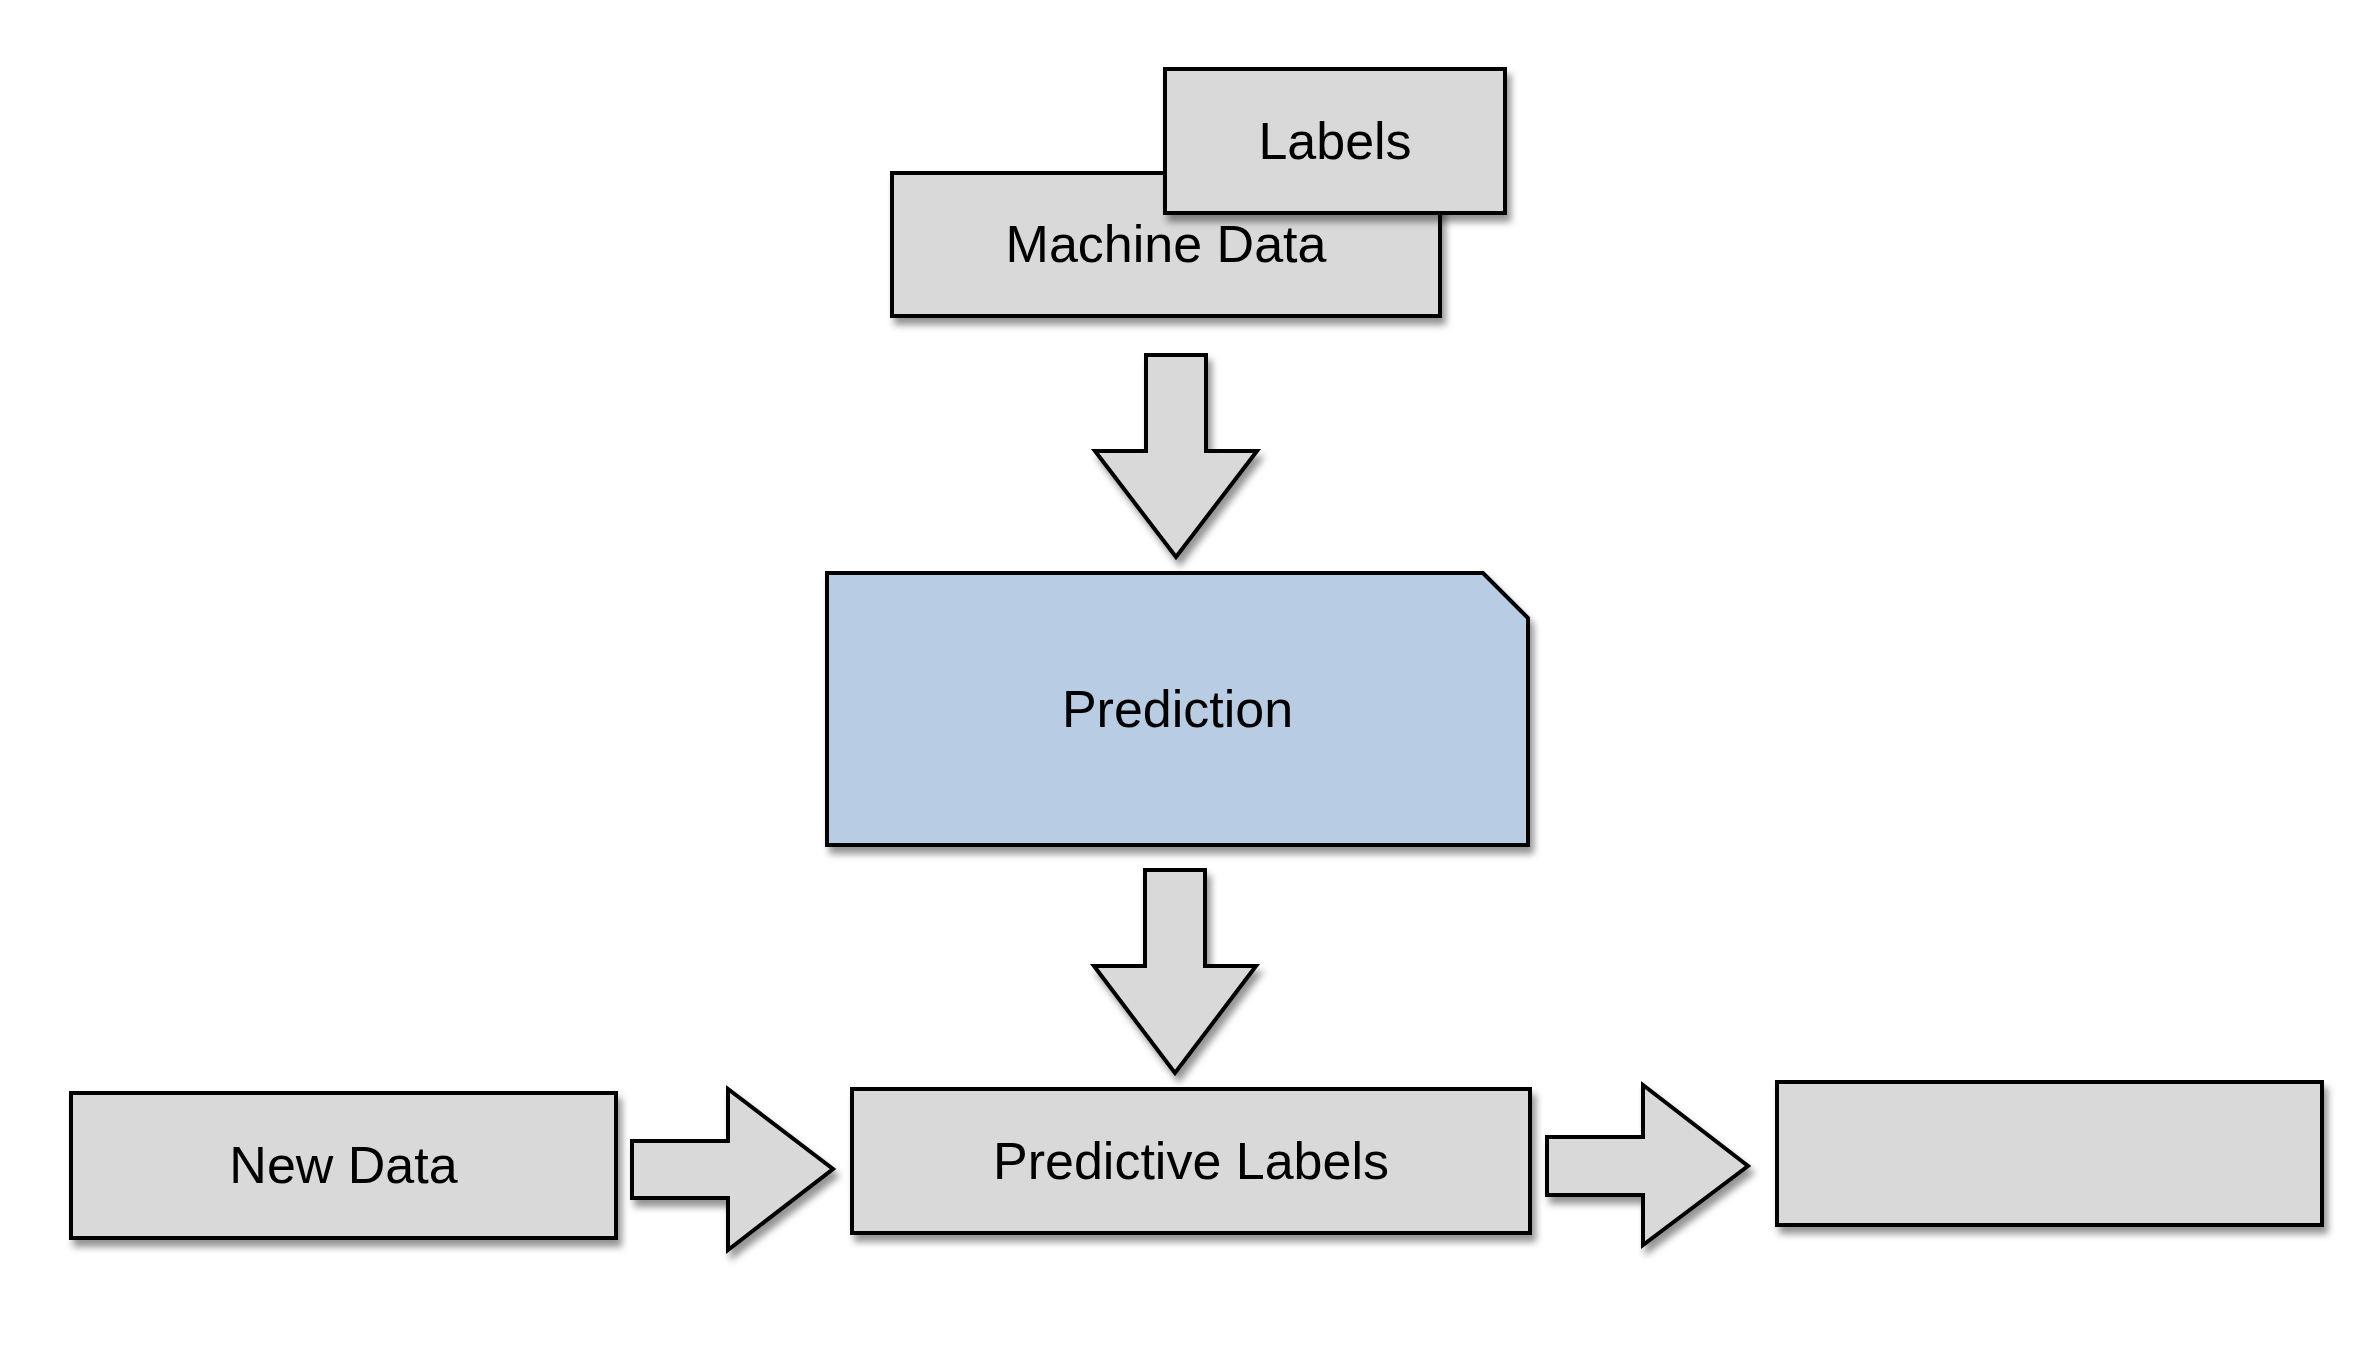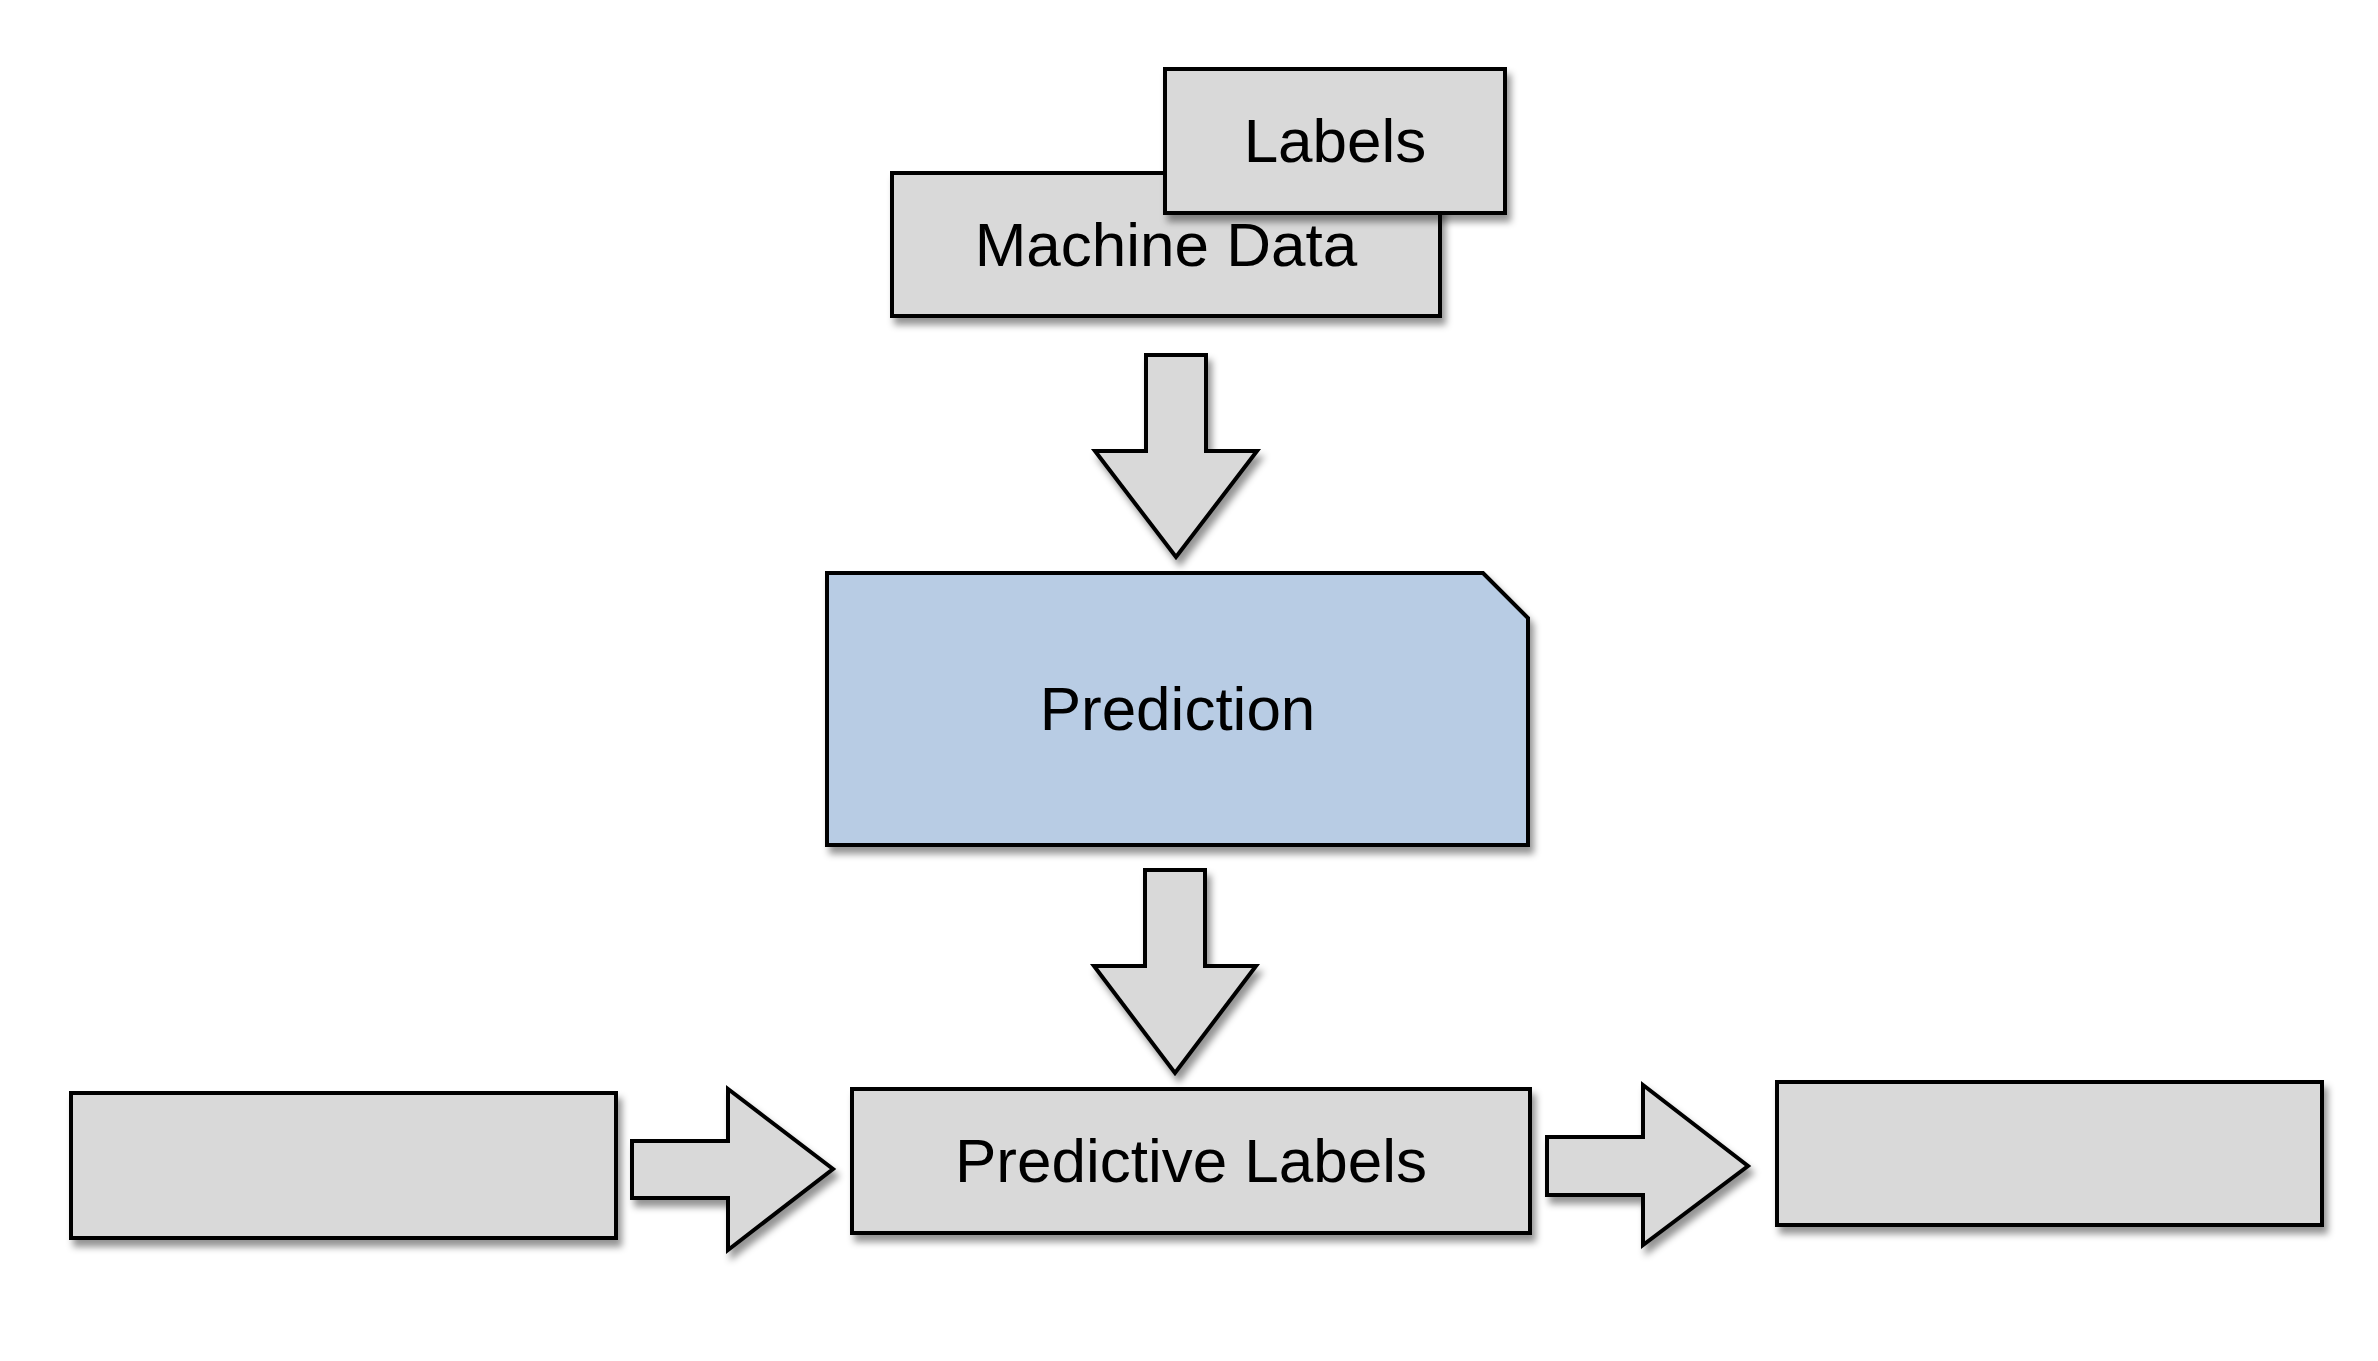--- a/index.html
+++ b/index.html
@@ -22,21 +22,21 @@
     display: block;
   }
   .node-label {
     position: absolute;
     display: flex;
     flex-direction: column;
     align-items: center;
     justify-content: center;
     text-align: center;
     color: #000000;
-    font-size: 62px;
+    font-size: 52px;
     line-height: 1.28;
     letter-spacing: 0;
     pointer-events: none;
     white-space: nowrap;
   }
 </style>
 </head>
 <body>
 
 <div class="stage">
@@ -70,17 +70,18 @@
   </svg>
 
   <div class="node-label" style="left:1165px; top:69px; width:340px; height:144px;">Labels</div>
 
   <div class="node-label" style="left:892px; top:173px; width:548px; height:143px;">Machine Data</div>
 
   <div class="node-label" style="left:827px; top:573px; width:701px; height:272px;">
     <span>Prediction</span>
   </div>
 
+  <div class="node-label" style="left:71px; top:1093px; width:545px; height:145px;">New Data</div>
 
   <div class="node-label" style="left:852px; top:1089px; width:678px; height:144px;">Predictive Labels</div>
 
 
 </div>
 
 </body></html>

